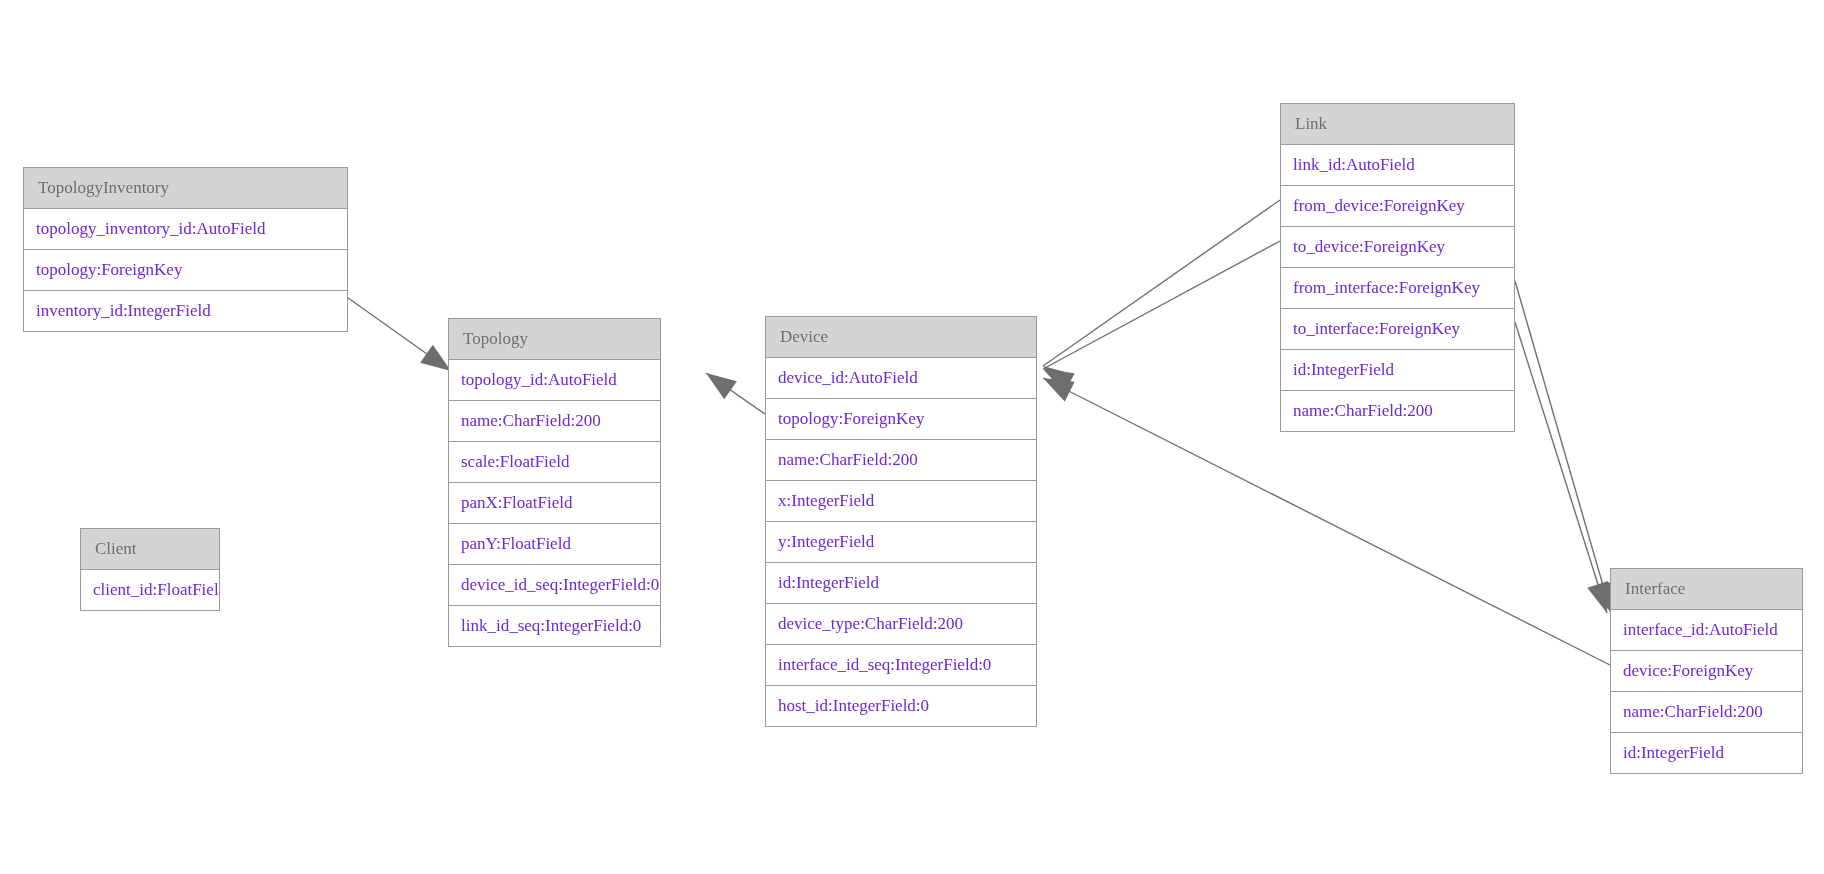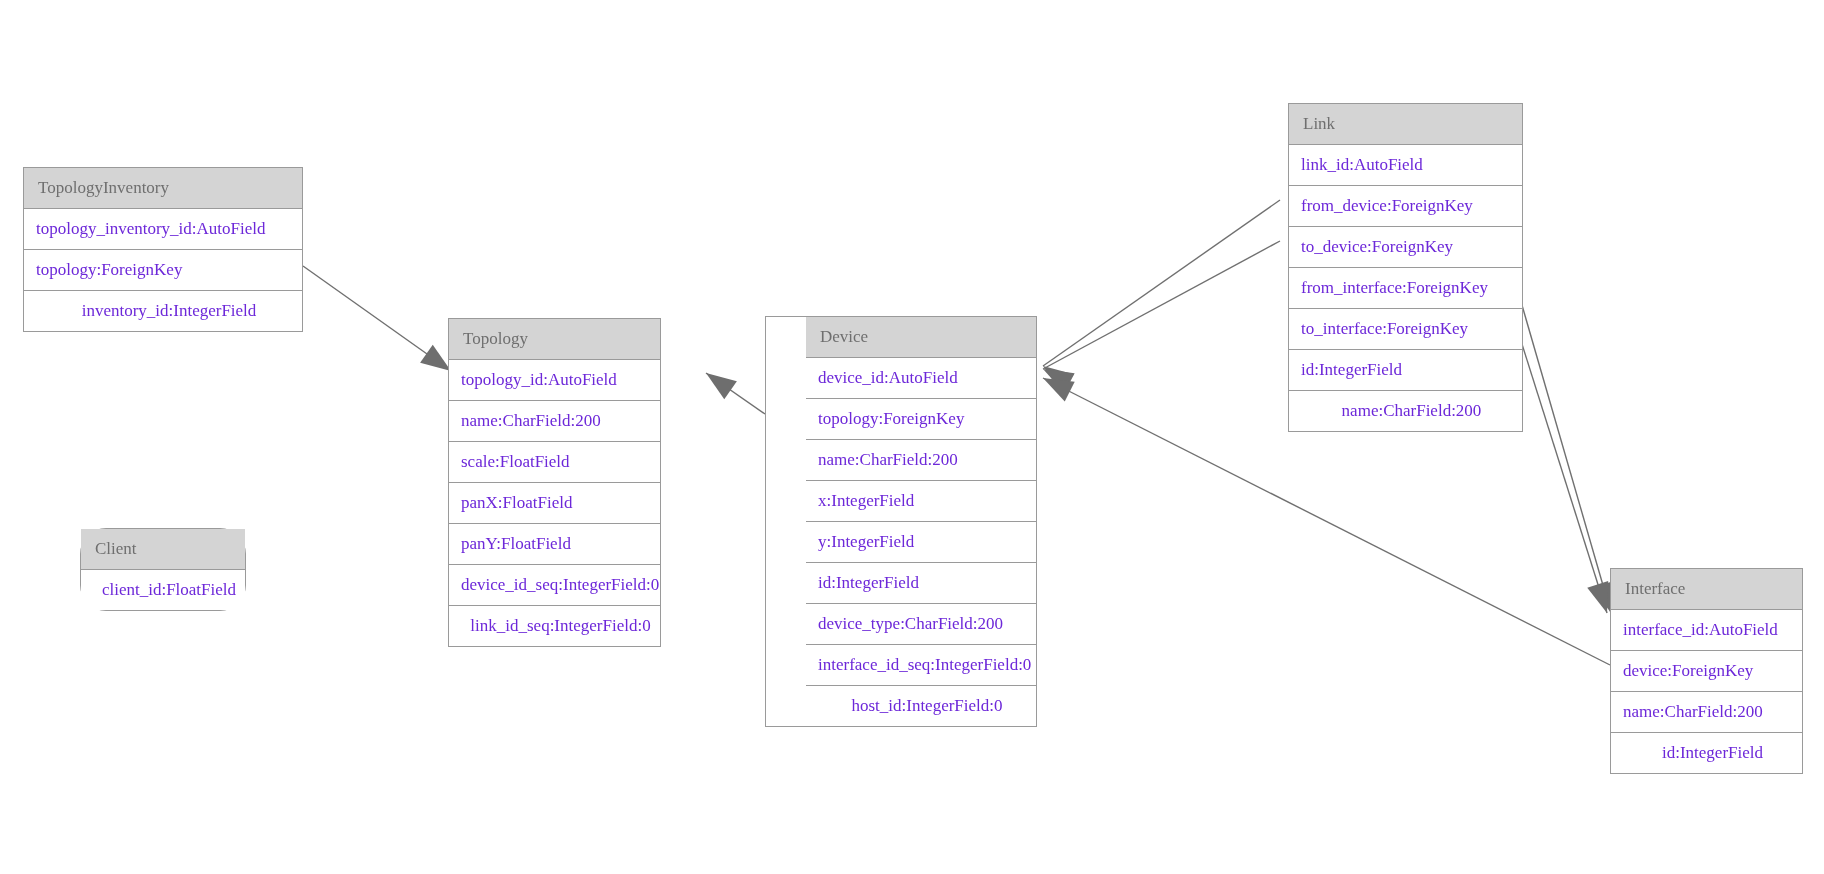--- a/index.html
+++ b/index.html
@@ -32,21 +32,21 @@
     border-bottom:1px solid #9a9a9a;
     color:#6d28d9;
     font-size:17px;
     line-height:40px;
     height:40px;
     padding:0 0 0 12px;
     white-space:nowrap;
     overflow:hidden;
     background:#ffffff;
   }
-  .entity .ent-row:last-child{border-bottom:none;text-align:center;}
+  .entity .ent-row:last-child{border-bottom:none;}
 </style>
 </head>
 <body>
 
 <div id="canvas">
 
   <svg id="edges" viewBox="0 0 1824 874" xmlns="http://www.w3.org/2000/svg">
       <g>
         <path d="M303,266 L451,371" stroke="#707070" stroke-width="1.4" fill="none"></path>
         <polygon points="0,0 -30,-11 -30,11" fill="#6e6e6e" transform="translate(451,371) rotate(35)"></polygon>
@@ -71,53 +71,53 @@
         <path d="M1515,281 L1611,613" stroke="#707070" stroke-width="1.4" fill="none"></path>
         <polygon points="0,0 -30,-11 -30,11" fill="#6e6e6e" transform="translate(1611,613) rotate(74)"></polygon>
       </g>
       <g>
         <path d="M1515,322 L1607,613" stroke="#707070" stroke-width="1.4" fill="none"></path>
         <polygon points="0,0 -30,-11 -30,11" fill="#6e6e6e" transform="translate(1607,613) rotate(72)"></polygon>
       </g>
     </svg>
 
   <div id="entities-layer">
-      <div class="entity" style="left: 23px; top: 167px; width: 280px;">
+      <div class="entity" style="left: 23px; top: 167px; width: 325px;">
         <div class="ent-header">TopologyInventory</div>
         <div class="ent-row">topology_inventory_id:AutoField</div>
         <div class="ent-row">topology:ForeignKey</div>
         <div class="ent-row">inventory_id:IntegerField</div>
       </div>
-      <div class="entity" style="left: 80px; top: 528px; width: 166px; border-radius: 26px;">
+      <div class="entity" style="left: 80px; top: 528px; width: 140px;">
         <div class="ent-header">Client</div>
         <div class="ent-row">client_id:FloatField</div>
       </div>
       <div class="entity" style="left: 448px; top: 318px; width: 213px;">
         <div class="ent-header">Topology</div>
         <div class="ent-row">topology_id:AutoField</div>
         <div class="ent-row">name:CharField:200</div>
         <div class="ent-row">scale:FloatField</div>
         <div class="ent-row">panX:FloatField</div>
         <div class="ent-row">panY:FloatField</div>
         <div class="ent-row">device_id_seq:IntegerField:0</div>
         <div class="ent-row">link_id_seq:IntegerField:0</div>
       </div>
-      <div class="entity" style="left: 765px; top: 316px; width: 272px; padding-left: 40px;">
+      <div class="entity" style="left: 765px; top: 316px; width: 272px;">
         <div class="ent-header">Device</div>
         <div class="ent-row">device_id:AutoField</div>
         <div class="ent-row">topology:ForeignKey</div>
         <div class="ent-row">name:CharField:200</div>
         <div class="ent-row">x:IntegerField</div>
         <div class="ent-row">y:IntegerField</div>
         <div class="ent-row">id:IntegerField</div>
         <div class="ent-row">device_type:CharField:200</div>
         <div class="ent-row">interface_id_seq:IntegerField:0</div>
         <div class="ent-row">host_id:IntegerField:0</div>
       </div>
-      <div class="entity" style="left: 1280px; top: 103px; width: 235px; margin-left: 8px;">
+      <div class="entity" style="left: 1280px; top: 103px; width: 235px;">
         <div class="ent-header">Link</div>
         <div class="ent-row">link_id:AutoField</div>
         <div class="ent-row">from_device:ForeignKey</div>
         <div class="ent-row">to_device:ForeignKey</div>
         <div class="ent-row">from_interface:ForeignKey</div>
         <div class="ent-row">to_interface:ForeignKey</div>
         <div class="ent-row">id:IntegerField</div>
         <div class="ent-row">name:CharField:200</div>
       </div>
       <div class="entity" style="left: 1610px; top: 568px; width: 193px;">

